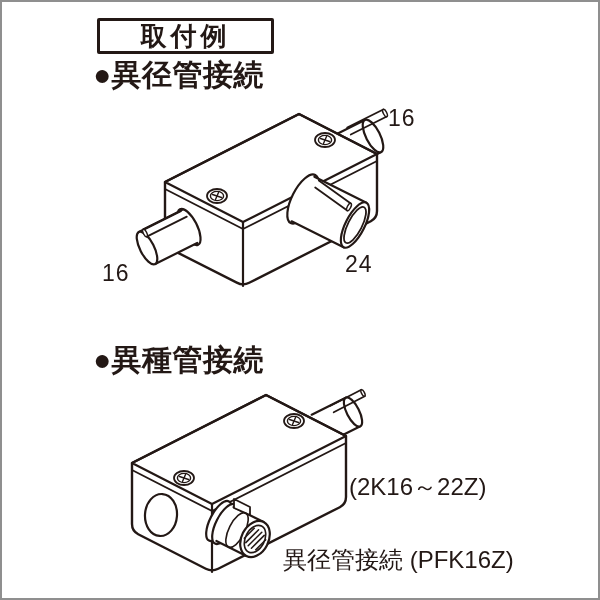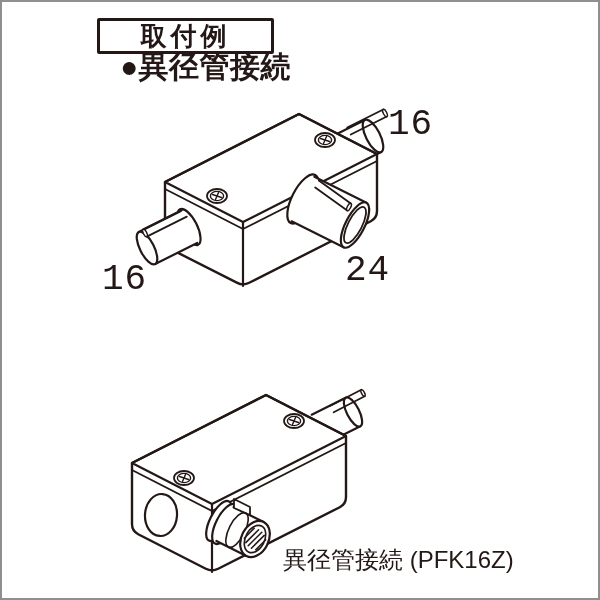--- a/index.html
+++ b/index.html
@@ -14,24 +14,24 @@
     position:absolute;left:95px;top:16px;width:177px;height:36px;
     border:3px solid #231815;border-radius:2px;
     display:flex;align-items:center;justify-content:center;
     box-sizing:border-box;
   }
   .title-box .t{font-size:26px;font-weight:bold;letter-spacing:4px;line-height:1;}
   .heading{
     position:absolute;left:91px;font-size:30px;font-weight:bold;
     line-height:1.1;white-space:nowrap;letter-spacing:0.5px;
   }
-  #heading-1{top:48px;margin-left:27px;}
+  #heading-1{top:56px;}
   #heading-2{top:341px;}
   .lbl{position:absolute;line-height:1;white-space:nowrap;}
-  .num{font-size:36px;font-weight:normal;letter-spacing:1px;font-family:Liberation Mono, monospace;}
+  .num{font-size:23px;font-weight:normal;letter-spacing:1px;}
   #lbl-16-tr{left:386px;top:105px;}
   #lbl-22{left:343px;top:251px;}
   #lbl-16-bl{left:100px;top:260px;}
   .jp{font-size:24px;font-weight:normal;}
   #lbl-k2k-1{left:352px;top:442px;}
   #lbl-k2k-2{left:347px;top:473px;}
   #lbl-pfk{left:281px;top:546px;}
   svg{position:absolute;overflow:visible;}
   #diagram-1{left:95px;top:97px;}
   #diagram-2{left:95px;top:385px;}
@@ -41,20 +41,21 @@
 </head>
 <body>
 
 <div id="stage">
 
   <div class="title-box">
     <span class="t">取付例</span>
   </div>
 
   <div class="heading" id="heading-1">●異径管接続</div>
+  <div class="heading" id="heading-2">●異種管接続</div>
 
   <svg id="diagram-1" width="345" height="205" viewBox="0 0 345 205">
 
     <g>
       <polygon class="w" points="246.2,72 284.2,53 267.8,21 229.8,40"></polygon>
       <line class="ln" x1="246.2" y1="72" x2="284.2" y2="53" stroke-width="2.2"></line>
       <line class="ln" x1="229.8" y1="40" x2="267.8" y2="21" stroke-width="2.2"></line>
       <ellipse class="ln w" cx="276" cy="37" rx="18" ry="7" transform="rotate(63 276 37)" stroke-width="2.2"></ellipse>
       <line class="ln" x1="253.8" y1="35.5" x2="289.8" y2="17.5" stroke-width="1.8"></line>
       <line class="ln" x1="250.2" y1="28.5" x2="286.2" y2="10.5" stroke-width="1.8"></line>
@@ -153,15 +154,16 @@
       <ellipse class="ln w" cx="158" cy="152" rx="19" ry="13.5" transform="rotate(-63 158 152)" stroke-width="2.2"></ellipse>
       <ellipse class="ln" cx="158" cy="152" rx="14.5" ry="9.5" transform="rotate(-63 158 152)" stroke-width="1.6"></ellipse>
       <line class="ln" x1="147.3" y1="151.3" x2="157.3" y2="141.3" stroke-width="1.5"></line>
       <line class="ln" x1="148.8" y1="155.6" x2="161.6" y2="142.8" stroke-width="1.5"></line>
       <line class="ln" x1="151.2" y1="158.8" x2="164.8" y2="145.2" stroke-width="1.5"></line>
       <line class="ln" x1="154.4" y1="161.2" x2="167.2" y2="148.4" stroke-width="1.5"></line>
       <line class="ln" x1="158.7" y1="162.7" x2="168.7" y2="152.7" stroke-width="1.5"></line>
     </g>
   </svg>
 
+  <div class="lbl jp" id="lbl-k2k-2">(2K16～22Z)</div>
   <div class="lbl jp" id="lbl-pfk">異径管接続 (PFK16Z)</div>
 
 </div>
 
 </body></html>

